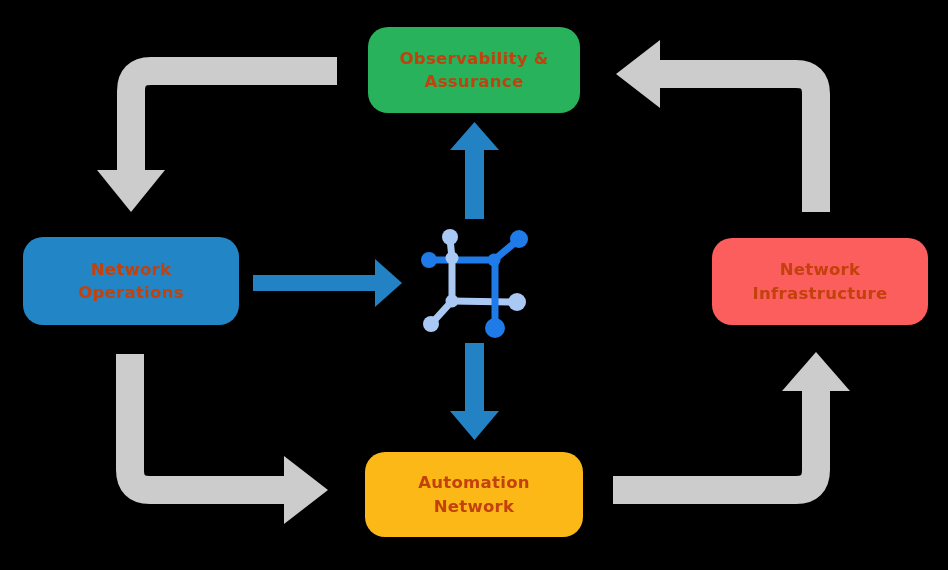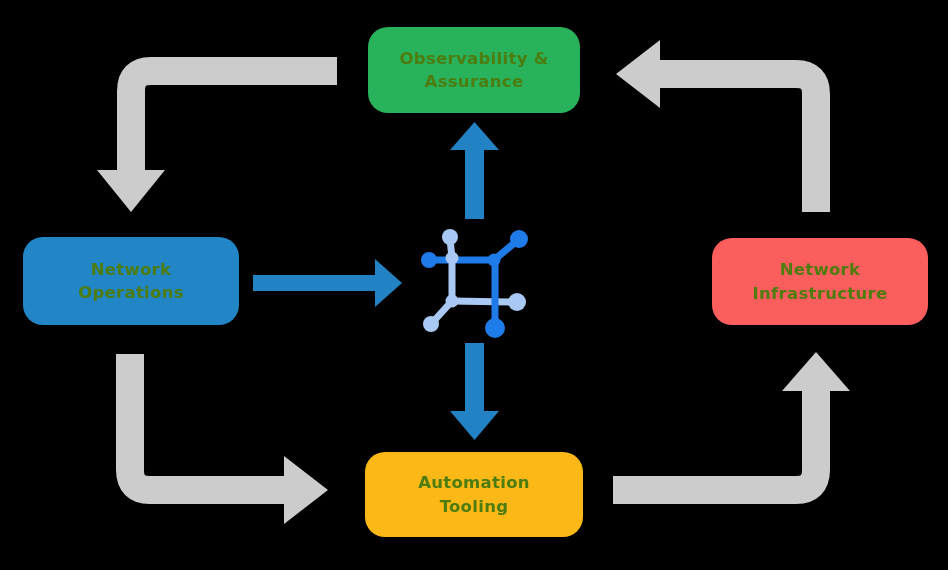--- a/index.html
+++ b/index.html
@@ -10,21 +10,21 @@
     overflow: hidden;
     font-family: "DejaVu Sans", "Liberation Sans", sans-serif;
   }
   .stage svg { position: absolute; left: 0; top: 0; }
   .node-label {
     position: absolute;
     display: flex;
     align-items: center;
     justify-content: center;
     text-align: center;
-    color: #4d7c0f;
+    color: #c2410c;
     font-size: 16.5px;
     font-weight: 600;
     letter-spacing: 0.3px;
     line-height: 1.4;
     white-space: pre-line;
     pointer-events: none;
   }
   .label-observability { left: 368px; top: 27px;  width: 212px; height: 86px; }
   .label-operations    { left: 23px;  top: 237px; width: 216px; height: 88px; }
   .label-infrastructure{ left: 712px; top: 238px; width: 216px; height: 87px; }
@@ -103,14 +103,14 @@
     </g>
   </svg>
 
   <div class="node-label label-observability">Observability &amp;
 Assurance</div>
   <div class="node-label label-operations">Network
 Operations</div>
   <div class="node-label label-infrastructure">Network
 Infrastructure</div>
   <div class="node-label label-automation">Automation
-Tooling</div>
+Network</div>
 </div>
 
 </body></html>

